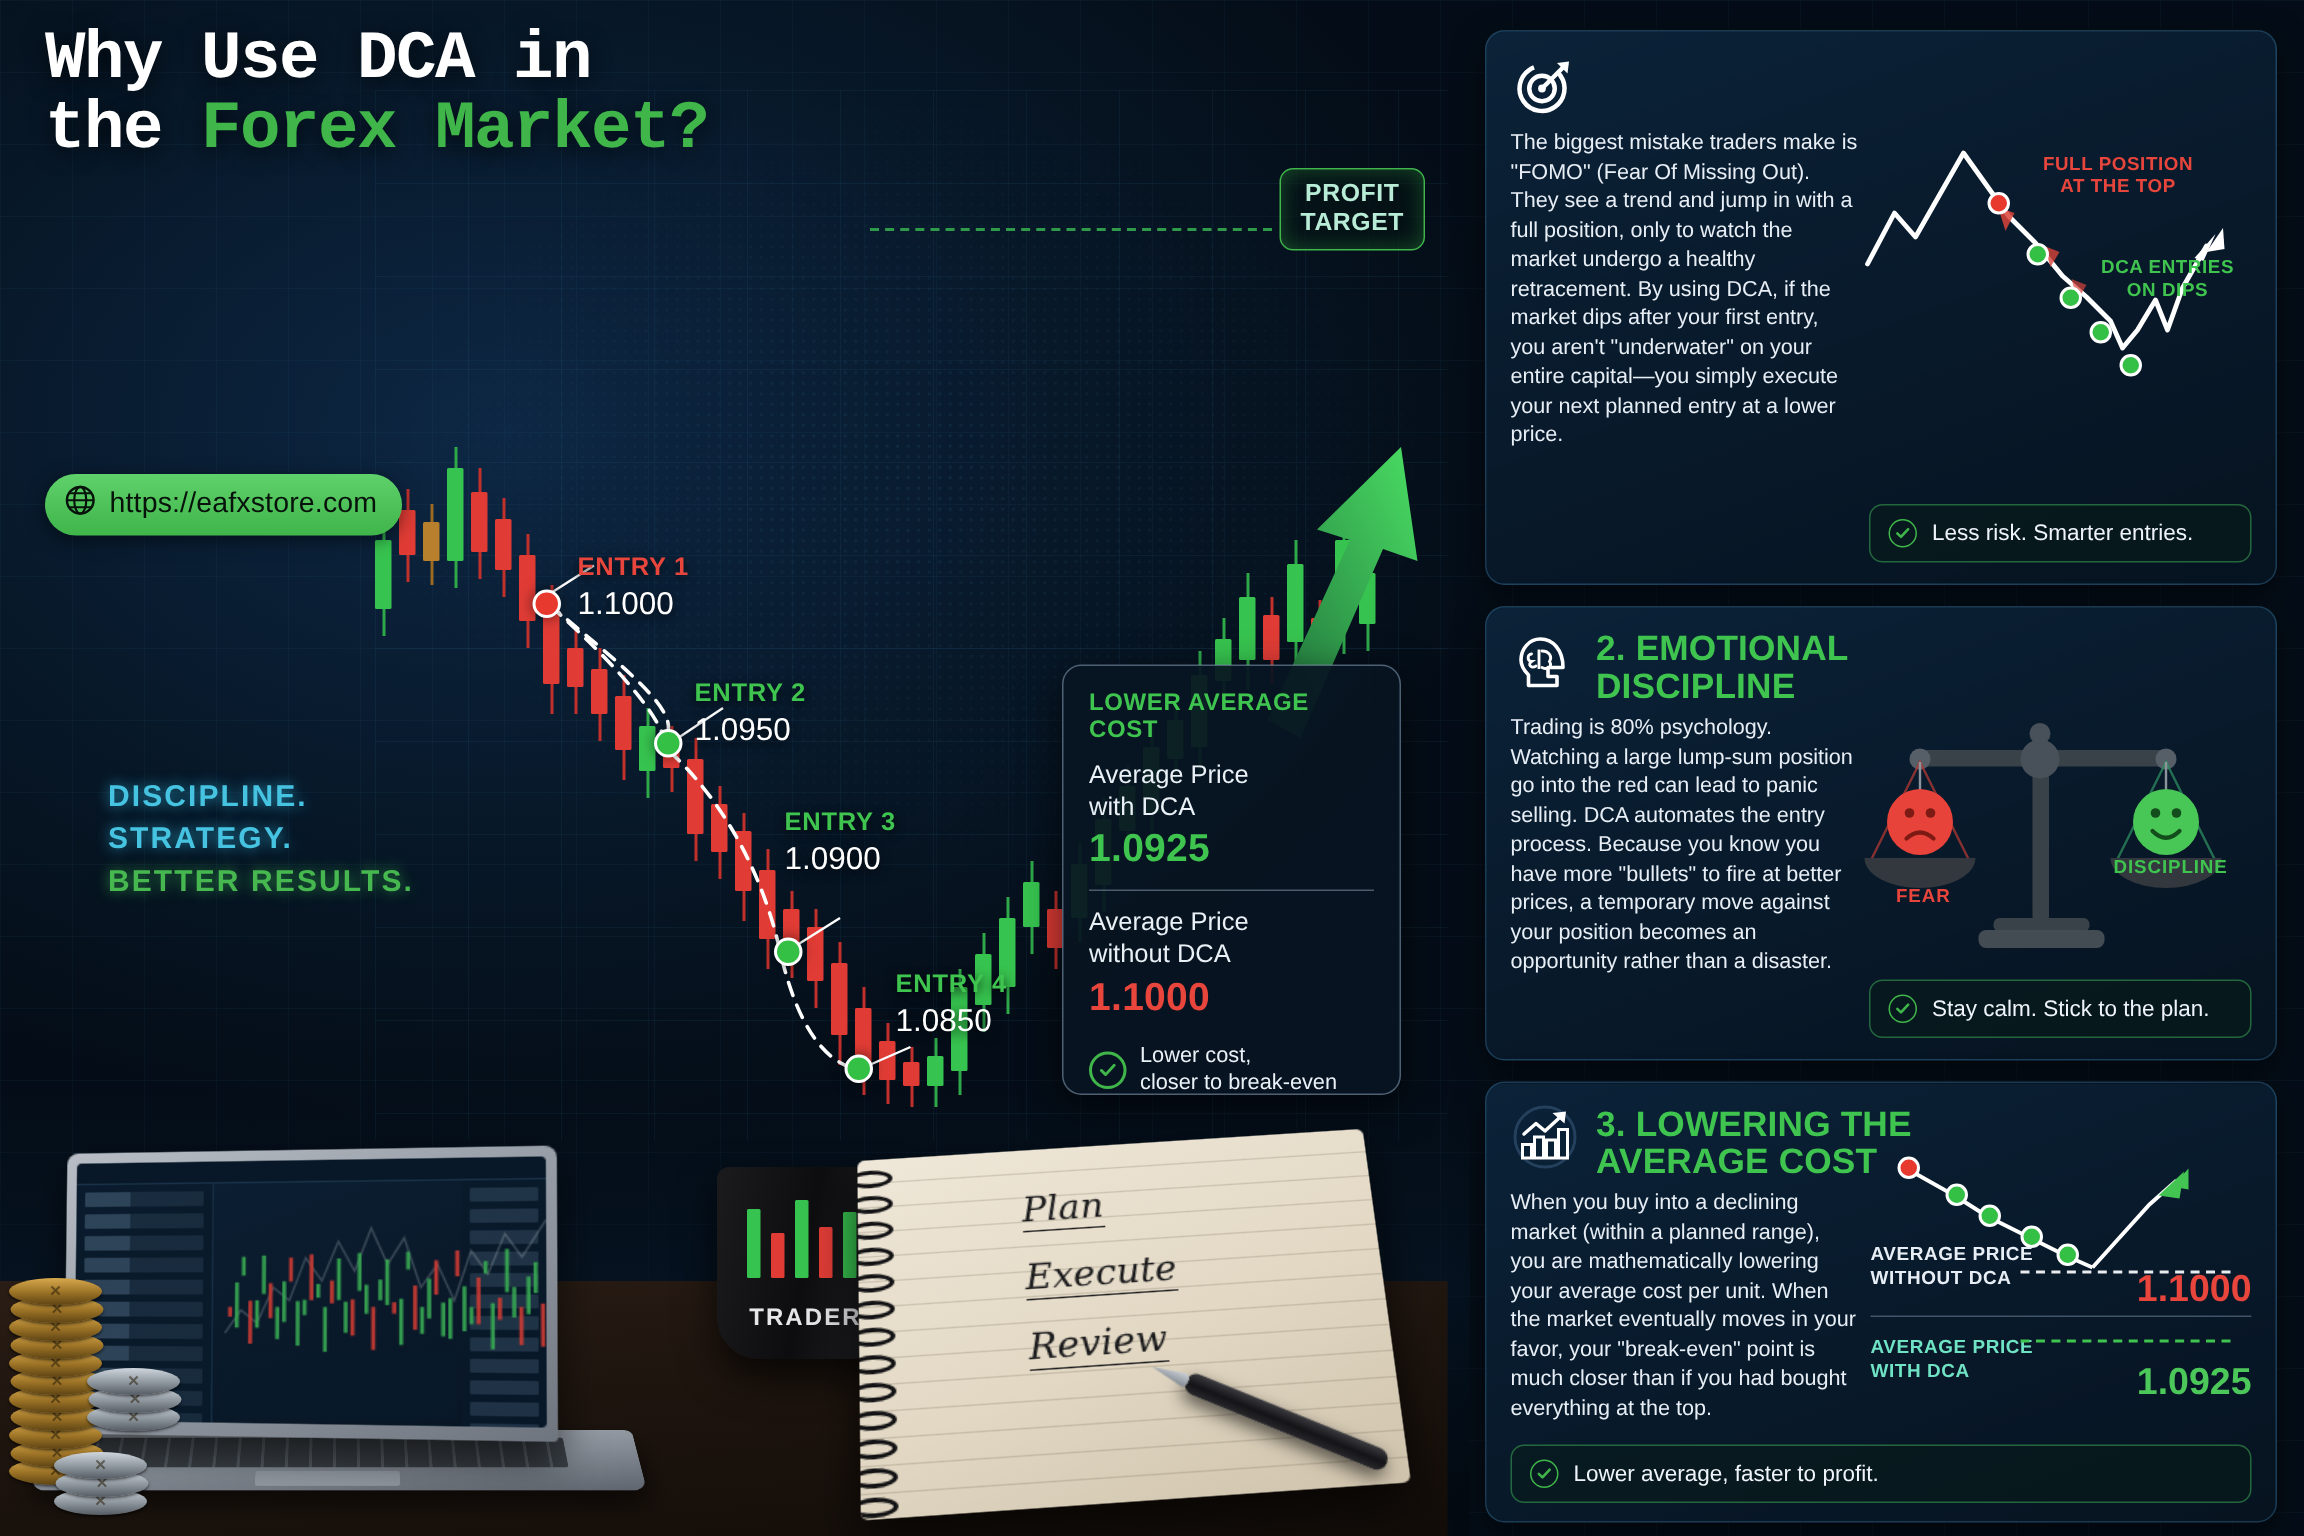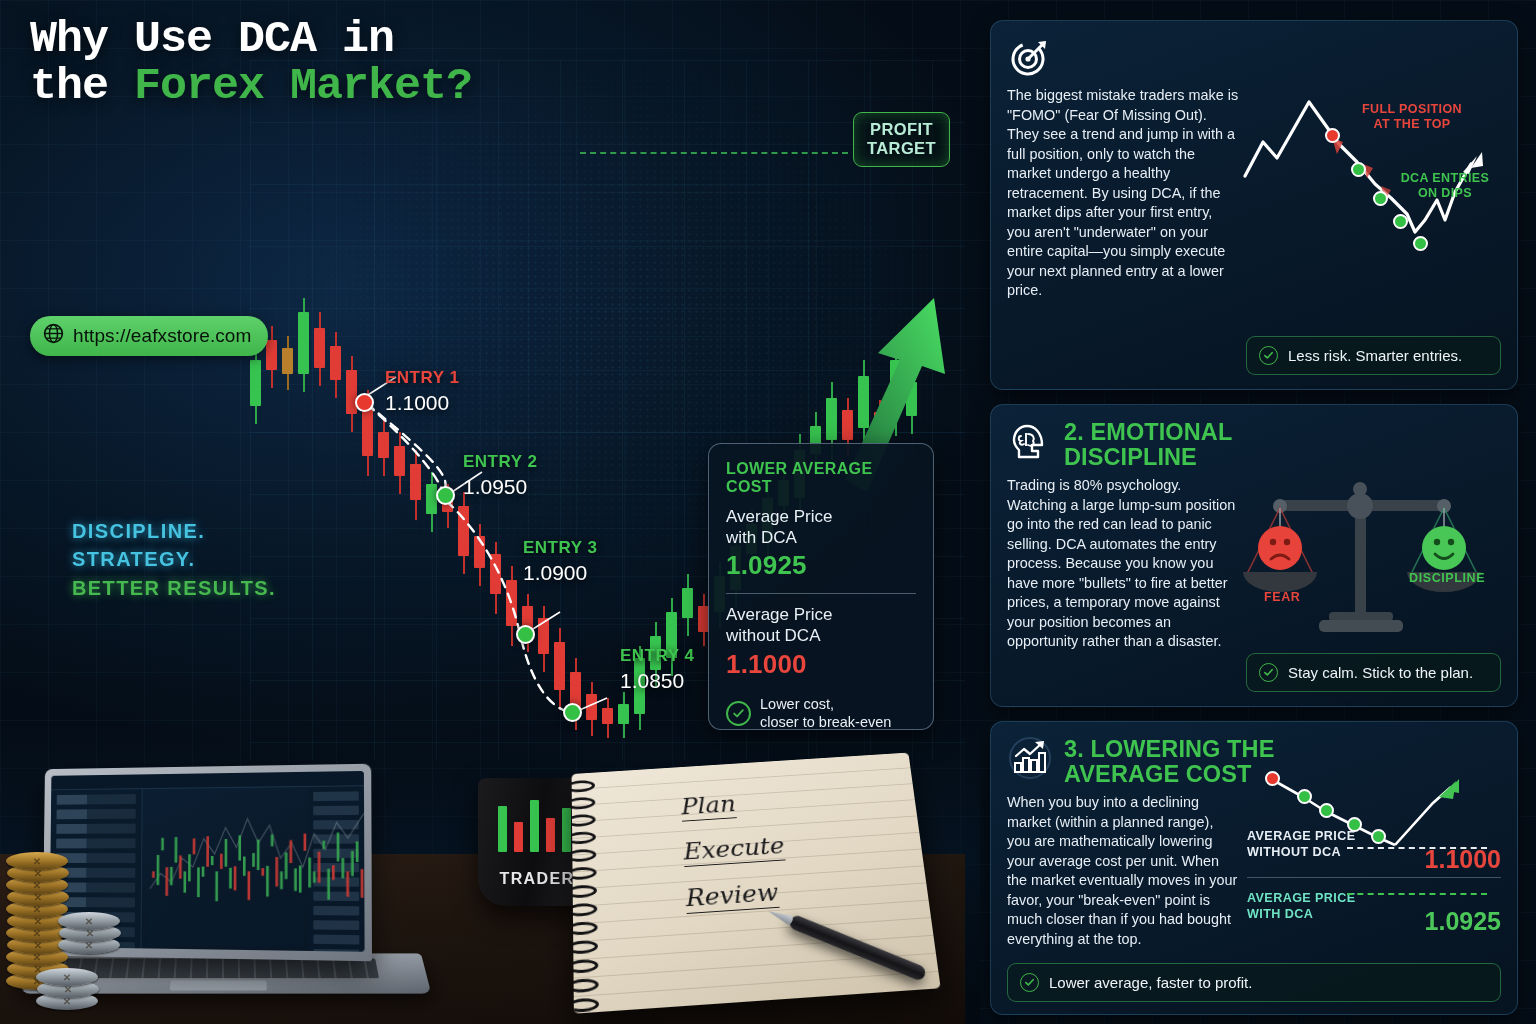--- a/index.html
+++ b/index.html
@@ -507,21 +507,21 @@
       <div class="v">1.1000</div>
     </div>
     <div class="entry-lbl green" style="left:463px; top:452px;">
       <div class="t">ENTRY 2</div>
       <div class="v">1.0950</div>
     </div>
     <div class="entry-lbl green" style="left:523px; top:538px;">
       <div class="t">ENTRY 3</div>
       <div class="v">1.0900</div>
     </div>
-    <div class="entry-lbl green" style="left:620px; top:646px;">
+    <div class="entry-lbl green" style="left:597px; top:646px;">
       <div class="t">ENTRY 4</div>
       <div class="v">1.0850</div>
     </div>
 
     <div class="lac-card">
       <div class="lac-title">LOWER AVERAGE COST</div>
       <div class="lac-lbl">
         <span>Average Price</span><br>
         <span>with DCA</span>
       </div>

